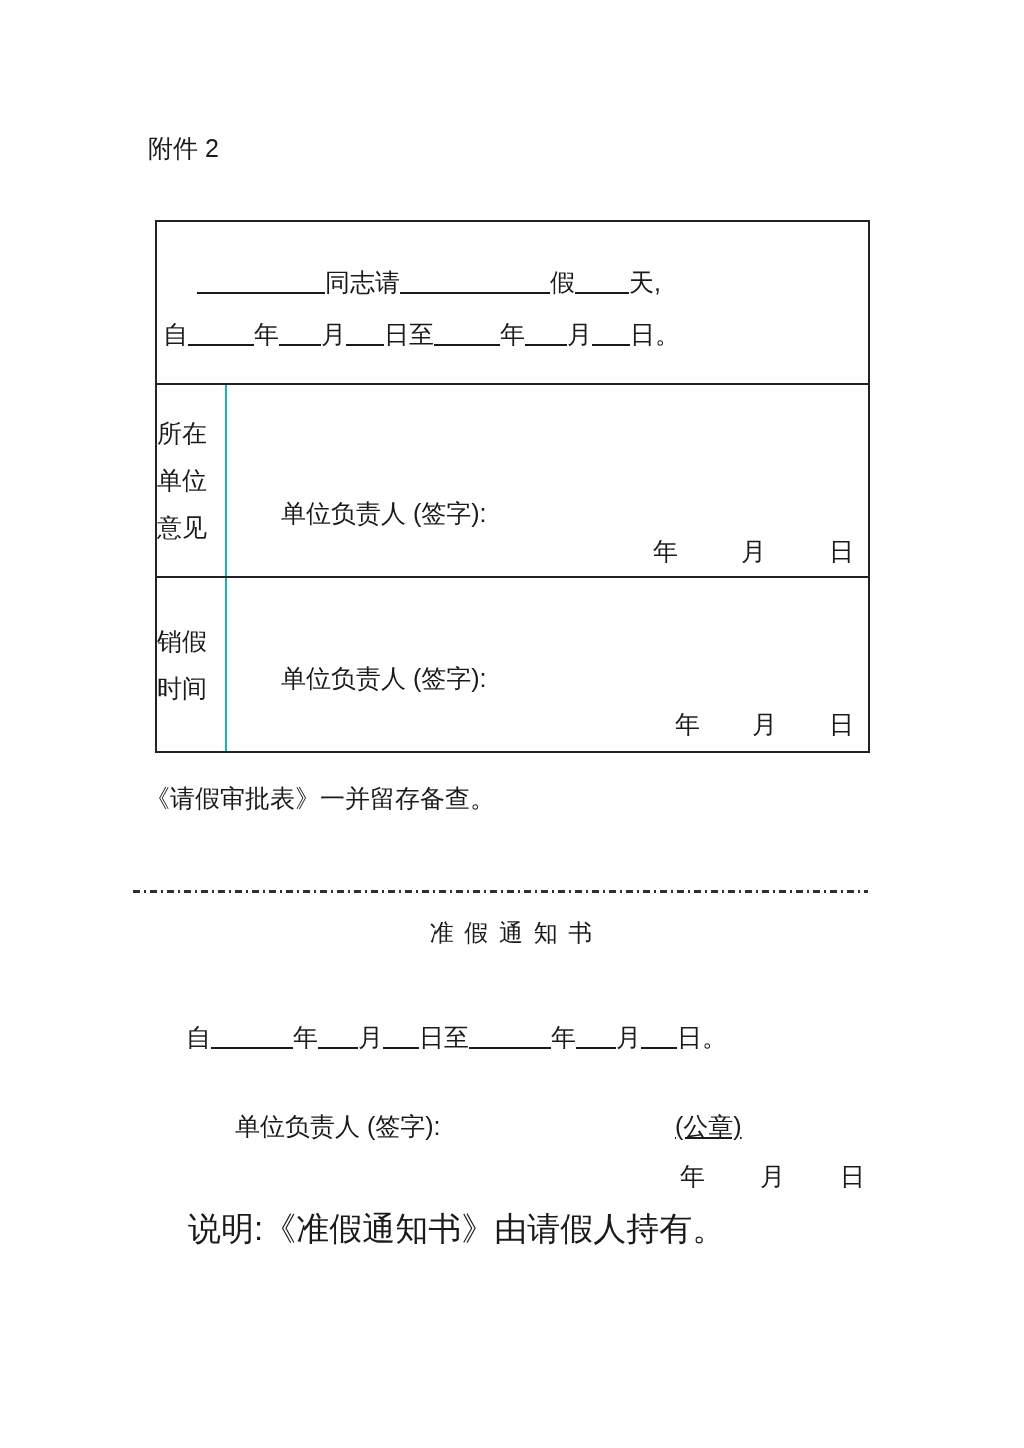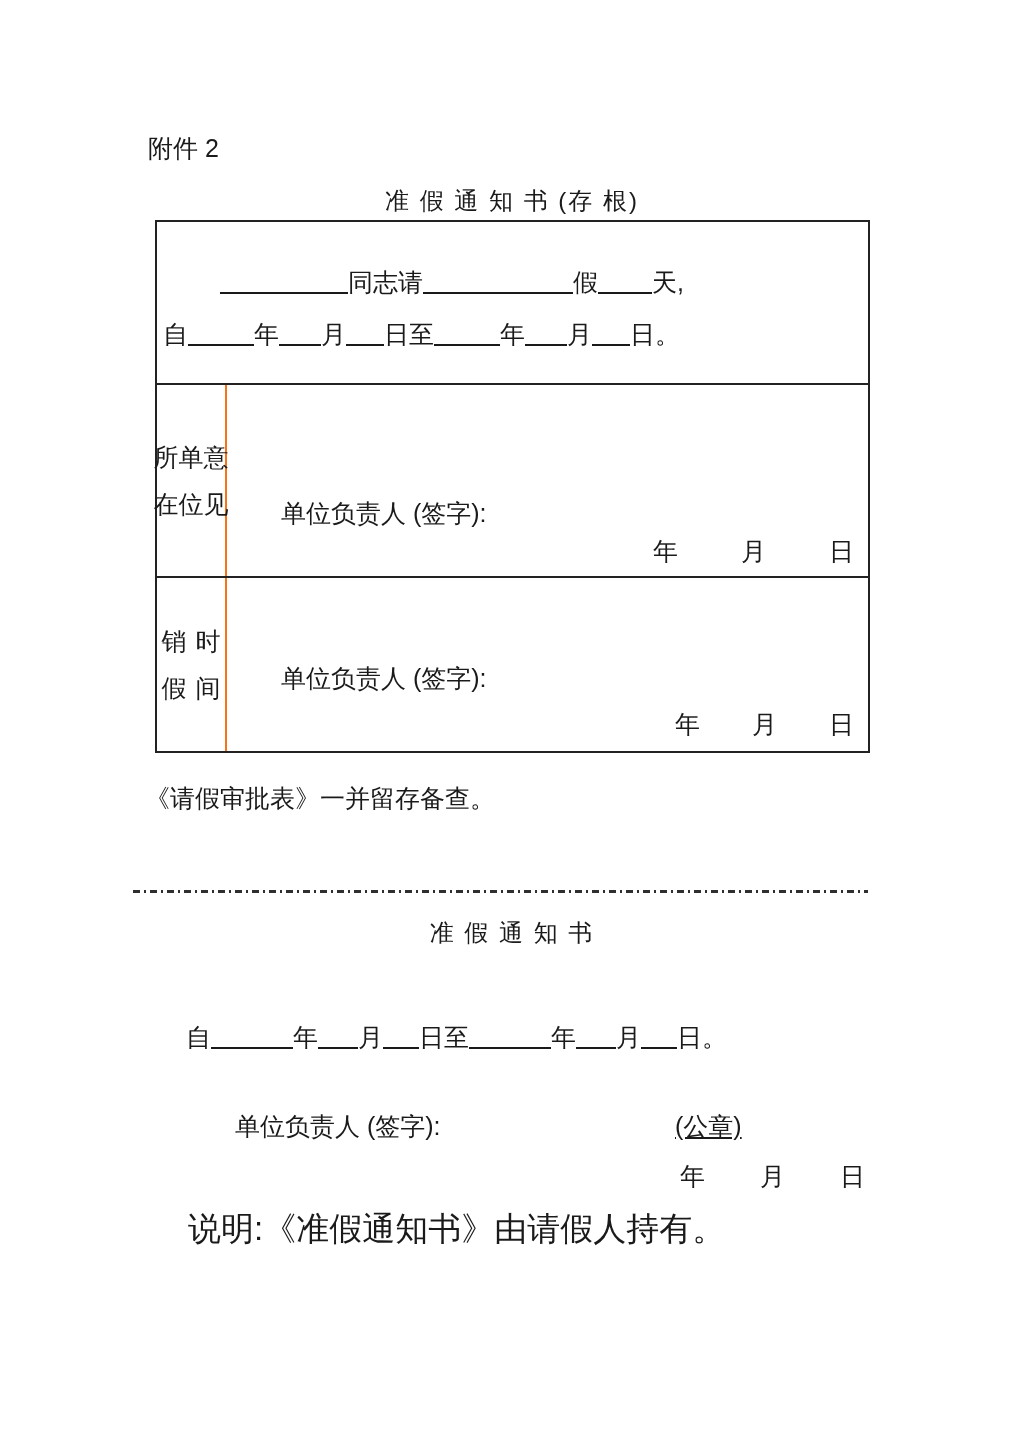--- a/index.html
+++ b/index.html
@@ -9,26 +9,26 @@
     color:#1a1a1a;overflow:hidden;
   }
   .attachment{position:absolute;left:148px;top:132px;font-size:25px;}
   .doc-title{position:absolute;left:0;top:0;width:100%;text-align:center;font-size:24px;letter-spacing:2px;}
   .t-stub{top:185px;}
   .t-notice{top:917px;}
 
   
   .stub-table{position:absolute;left:155px;top:220px;width:715px;border:2px solid #222;box-sizing:border-box;background:#fff;}
   .row1{position:relative;height:163px;border-bottom:2px solid #222;box-sizing:border-box;font-size:25px;}
-  .r1l1{position:absolute;left:63px;top:44px;white-space:nowrap;}
+  .r1l1{position:absolute;left:40px;top:44px;white-space:nowrap;}
   .r1l2{position:absolute;left:6px;top:96px;white-space:nowrap;}
   .rowmid{display:flex;height:193px;border-bottom:2px solid #222;box-sizing:border-box;}
   .rowbot{display:flex;height:173px;}
-  .side{width:70px;border-right:2px solid #f97316;box-sizing:border-box;display:flex;flex-direction:row;
-        align-items:center;justify-content:center;font-size:25px;line-height:47px;text-align:center;}
+  .side{width:70px;border-right:2px solid #14b8a6;box-sizing:border-box;display:flex;flex-direction:column;
+        align-items:flex-start;justify-content:center;font-size:25px;line-height:47px;text-align:center;}
   .cell{flex:1;position:relative;font-size:25px;}
   .signer2{position:absolute;left:54px;top:112px;white-space:nowrap;}
   .dateline2{position:absolute;right:14px;bottom:8px;white-space:nowrap;}
   .retline{position:absolute;left:80px;top:28px;white-space:nowrap;}
   .signer3{position:absolute;left:54px;top:84px;white-space:nowrap;}
   .dateline3{position:absolute;right:14px;bottom:10px;white-space:nowrap;}
   .g63{margin-left:63px;}
   .g52{margin-left:52px;}
   .g55{margin-left:55px;}
 
@@ -49,21 +49,20 @@
   .ndate{position:absolute;left:680px;top:1160px;font-size:25px;white-space:nowrap;}
   .nnote{position:absolute;left:150px;top:1207px;font-size:33px;text-indent:38px;white-space:nowrap;}
 </style>
 </head>
 <body>
 
 <div class="page">
 
   <div class="attachment">附件 2</div>
 
-  <div class="doc-title t-stub">准 假 通 知 书 (存 根)</div>
 
   <div class="stub-table">
 
     <div class="row1">
       <div class="r1l1">
         <span class="blank" style="width:128px"></span><span>同志请</span><span class="blank" style="width:150px"></span><span>假</span><span class="blank" style="width:54px"></span><span>天,</span>
       </div>
       <div class="r1l2">
         <span>自</span><span class="blank" style="width:66px"></span><span>年</span><span class="blank" style="width:42px"></span><span>月</span><span class="blank" style="width:38px"></span><span>日至</span><span class="blank" style="width:66px"></span><span>年</span><span class="blank" style="width:42px"></span><span>月</span><span class="blank" style="width:38px"></span><span>日。</span>
       </div>

